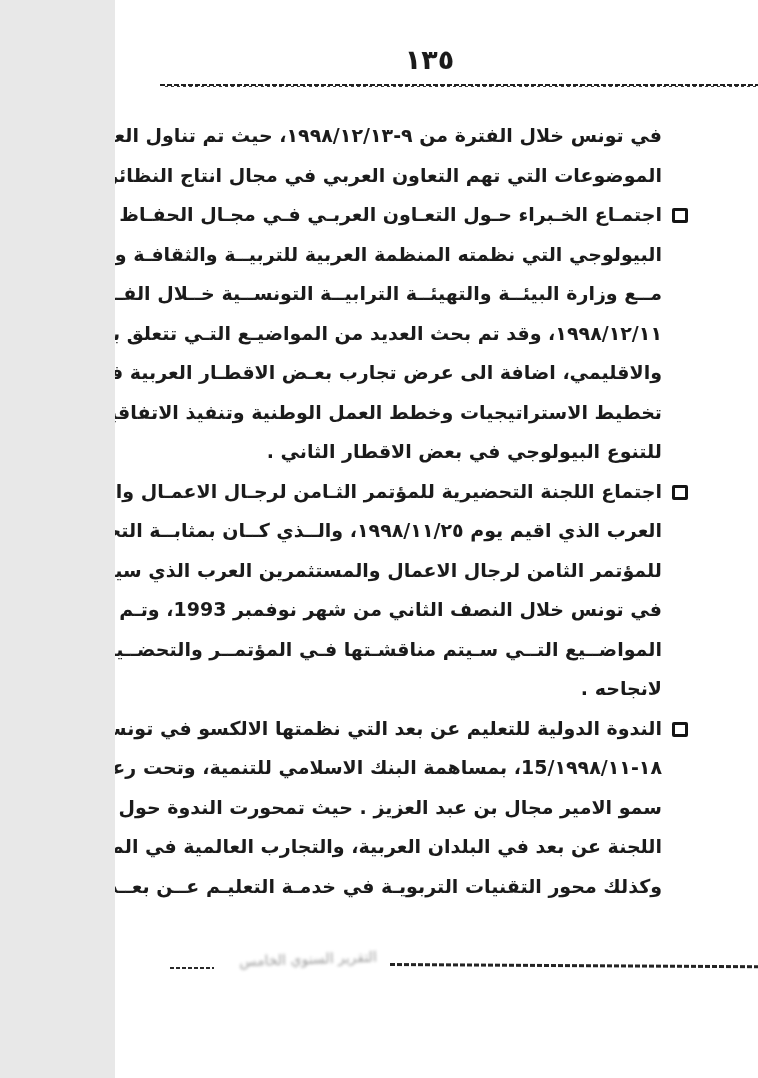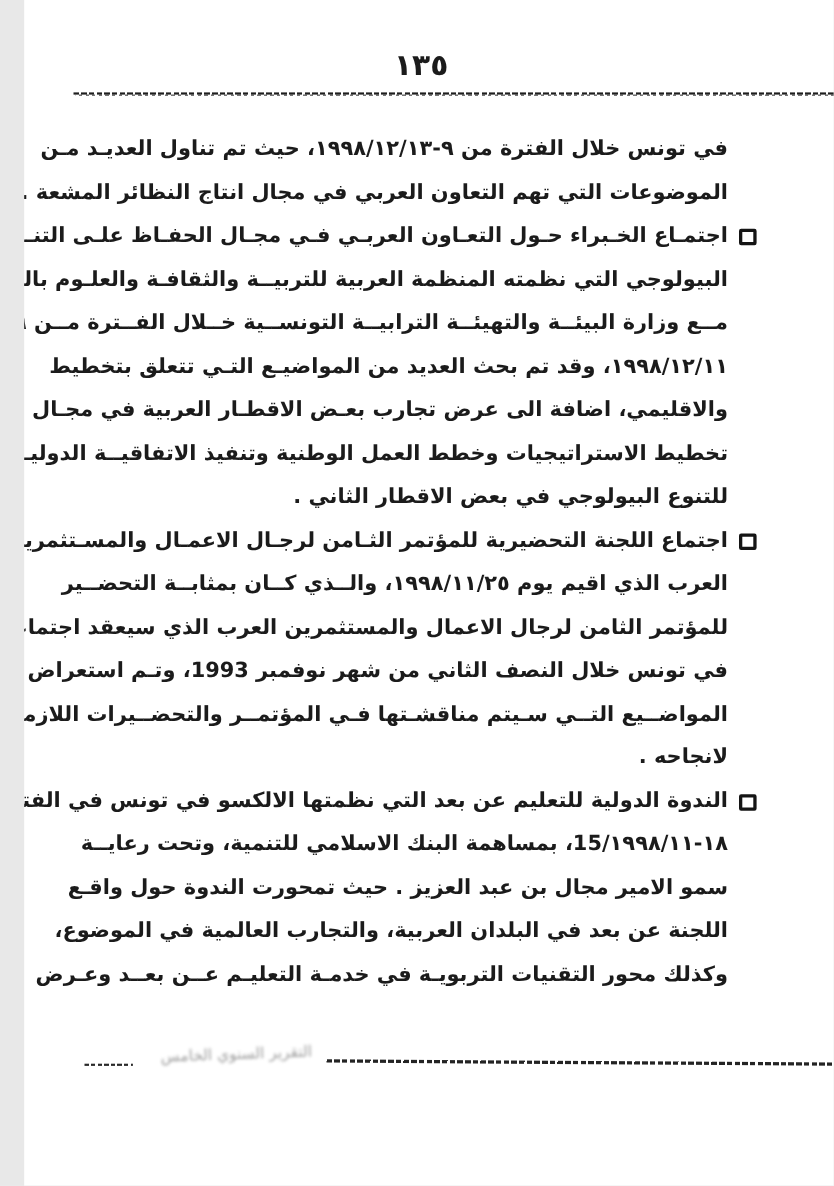--- a/index.html
+++ b/index.html
@@ -1,18 +1,18 @@
 <!DOCTYPE html>
 <html lang="ar" dir="rtl"><head>
 <meta charset="utf-8">
 <style>
   html,body{margin:0;padding:0;background:#e8e8e8;}
   .page{
     position:relative;
-    width:736px;height:1078px;
+    width:643px;height:1078px;
     background:#ffffff;
     overflow:hidden;
     font-family:"DejaVu Sans", sans-serif;
     color:#1b1b1b;
   }
   .page-number{
     position:absolute;
     top:44px;left:0;right:14px;
     text-align:center;
     font-size:27px;

